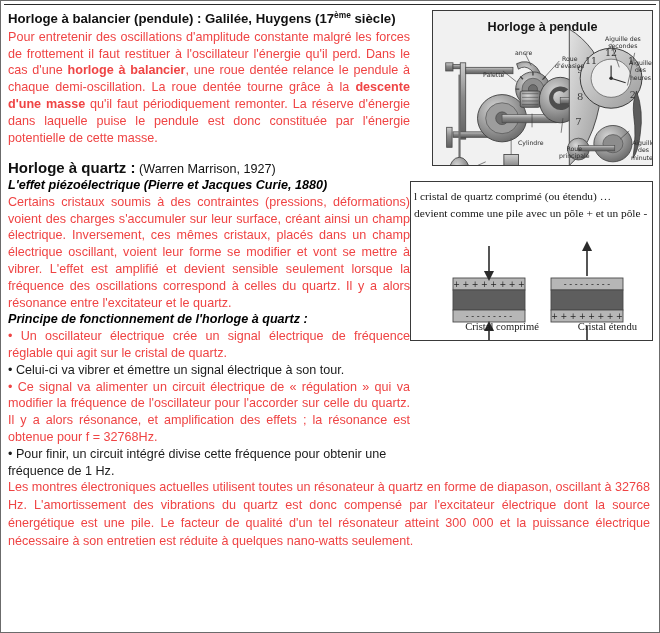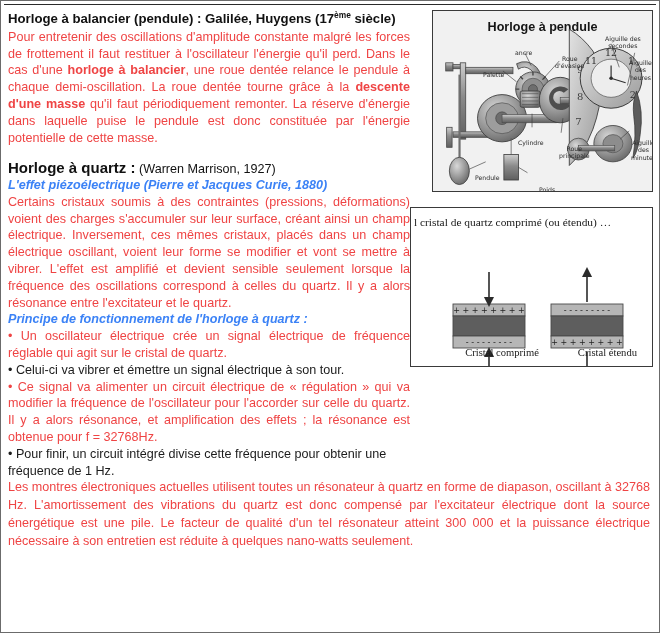--- a/index.html
+++ b/index.html
@@ -70,21 +70,21 @@
     margin: 0;
     color: #111;
   }
   .h-big .reg { font-weight: normal; font-size: 12.6px; }
   .h-bi {
     font-size: 12.6px;
     font-weight: bold;
     font-style: italic;
     line-height: 1.33;
     margin: 0 0 0 0;
-    color: #3b82f6;
+    color: #000000;
   }
   p.just {
     text-align: justify;
     font-size: 12.6px;
     line-height: 1.335;
     margin: 0;
     color: #ef4444;
     hyphens: none;
   }
   p.just b { font-weight: bold; }
@@ -105,21 +105,21 @@
   .bottom-wrap p.just { line-height: 1.42; }
 
   
   .fig {
     box-sizing: border-box;
     border: 1px solid #3a3a3a;
     background: #f1f1f1;
     position: relative;
     overflow: hidden;
   }
-  .fig-clock { height: 182px; margin-left: 22px; }
+  .fig-clock { height: 156px; margin-left: 22px; }
   .fig-quartz {
     height: 160px;
     background: #ffffff;
     margin-top: 15px;
   }
   .fig-title {
     text-align: center;
     font-size: 12.6px;
     font-weight: bold;
     padding-top: 9px;
@@ -330,20 +330,21 @@
         <div class="lbl" style="left:126px; top:134px;">Roue
 principale</div>
         <div class="lbl" style="left:106px; top:175px;">Poids</div>
         <div class="lbl" style="left:198px; top:128px;">Aiguille des
 minutes</div>
       </div>
 
       <div class="fig fig-quartz">
         <div class="q-text">
           <div>l cristal de quartz comprimé (ou étendu) …</div>
+          <div>devient comme une pile avec un pôle + et un pôle -</div>
         </div>
 
         <div class="q-stage">
           <svg viewBox="0 0 241 144" width="241" height="144">
             <defs>
               <marker id="ah" markerWidth="7" markerHeight="7" refX="3.2" refY="3.2" orient="auto">
                 <path d="M0 0 L6.4 3.2 L0 6.4 z" fill="#2b2b2b"></path>
               </marker>
             </defs>
 

